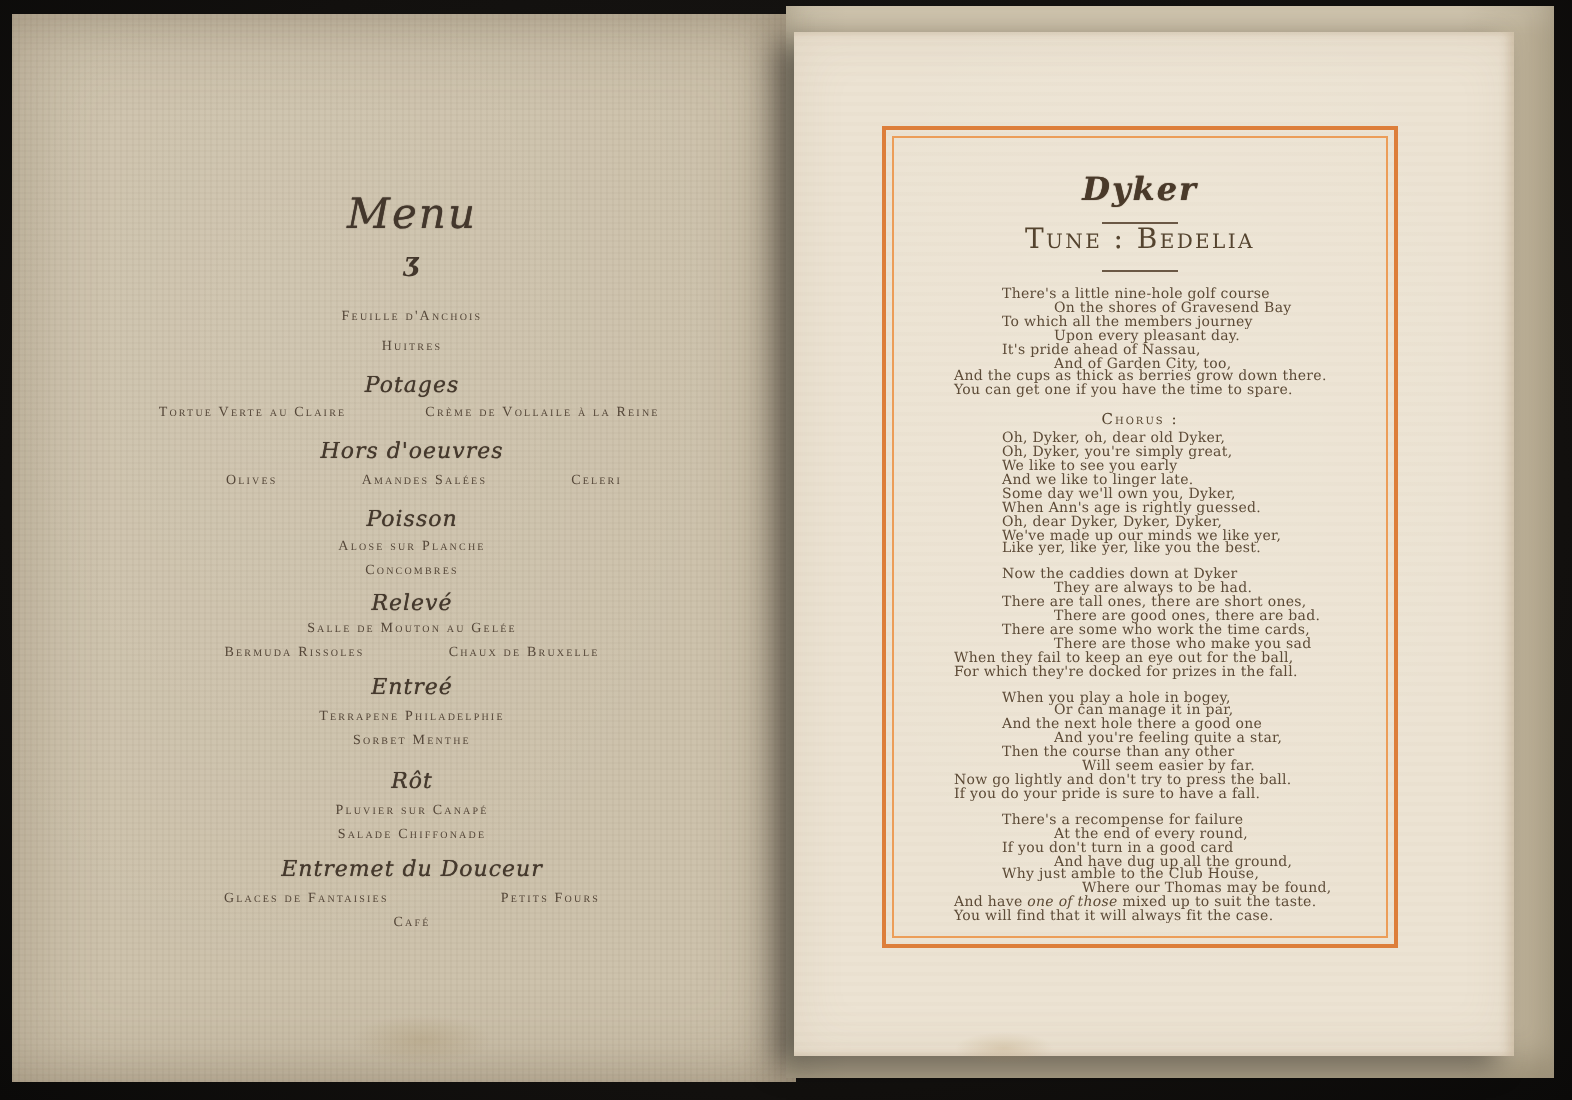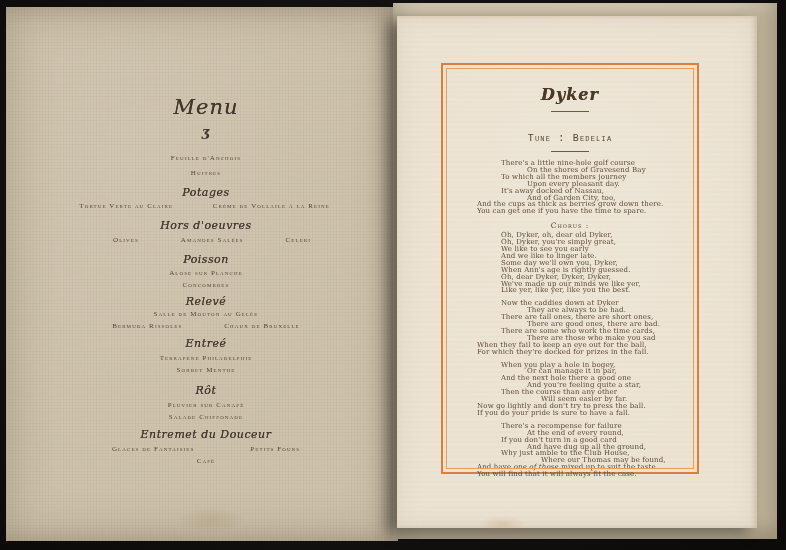--- a/index.html
+++ b/index.html
@@ -51,22 +51,22 @@
   .mrow{display:flex;justify-content:center;}
   .mrow .mi{display:block;}
   .split2{display:flex;}
   .split2 .mi{flex:0 0 45%;}
   .split2 .mi + .mi{flex:0 0 55%;}
 
   
   .song-title{text-align:center;font-size:16px;font-weight:bold;font-style:italic;
               letter-spacing:1px;color:#4a3a2a;text-shadow:0 0 .5px #4a3a2a;margin-top:20px;}
   .rule{width:38px;height:1px;background:#6b5845;margin:7px auto 0;}
-  .tune{text-align:center;font-size:10px;font-variant:small-caps;letter-spacing:1.2px;
-        color:#55442f;margin-top:21px;font-family:Liberation Mono, monospace;}
+  .tune{text-align:center;font-size:14px;font-variant:small-caps;letter-spacing:1.2px;
+        color:#55442f;margin-top:0;}
   .poem{font-size:7px;line-height:6.9px;color:#5c4a36;letter-spacing:.15px;margin-top:8px;}
   .stanza{margin-top:6px;}
   .poem .l0{margin-left:58px;}
   .poem .l1{margin-left:84px;}
   .poem .l2{margin-left:98px;}
   .poem .lg{margin-left:34px;}
   .chorus-label{text-align:center;font-variant:small-caps;letter-spacing:1px;
                 font-size:7.5px;color:#55442f;margin-top:8px;}
   .em{font-style:italic;}
 </style>
@@ -135,21 +135,21 @@
       <div class="tune">Tune : Bedelia</div>
       <div class="rule"></div>
 
       <div class="poem">
 
         <div class="stanza">
           <div class="l0">There's a little nine-hole golf course</div>
           <div class="l1">On the shores of Gravesend Bay</div>
           <div class="l0">To which all the members journey</div>
           <div class="l1">Upon every pleasant day.</div>
-          <div class="l0">It's away docked of Nassau,</div>
+          <div class="l0">It's pride ahead of Nassau,</div>
           <div class="l1">And of Garden City, too,</div>
           <div class="lg">And the cups as thick as berries grow down there.</div>
           <div class="lg">You can get one if you have the time to spare.</div>
         </div>
 
         <div class="chorus-label">Chorus :</div>
 
         <div class="stanza" style="margin-top:2px">
           <div class="l0">Oh, Dyker, oh, dear old Dyker,</div>
           <div class="l0">Oh, Dyker, you're simply great,</div>

